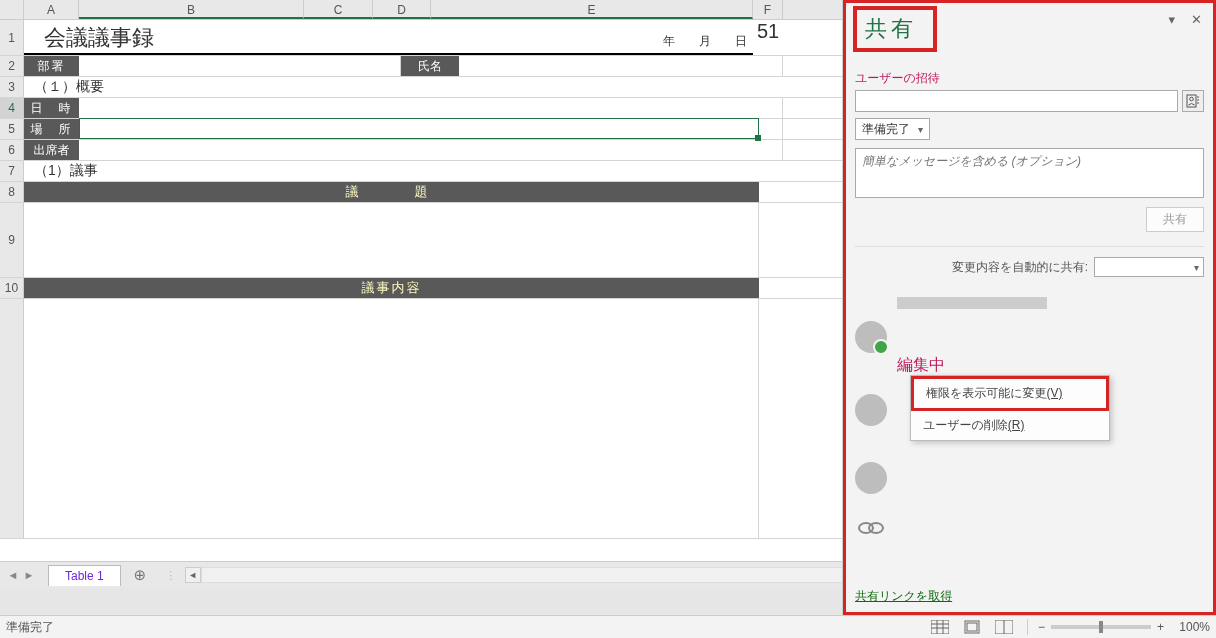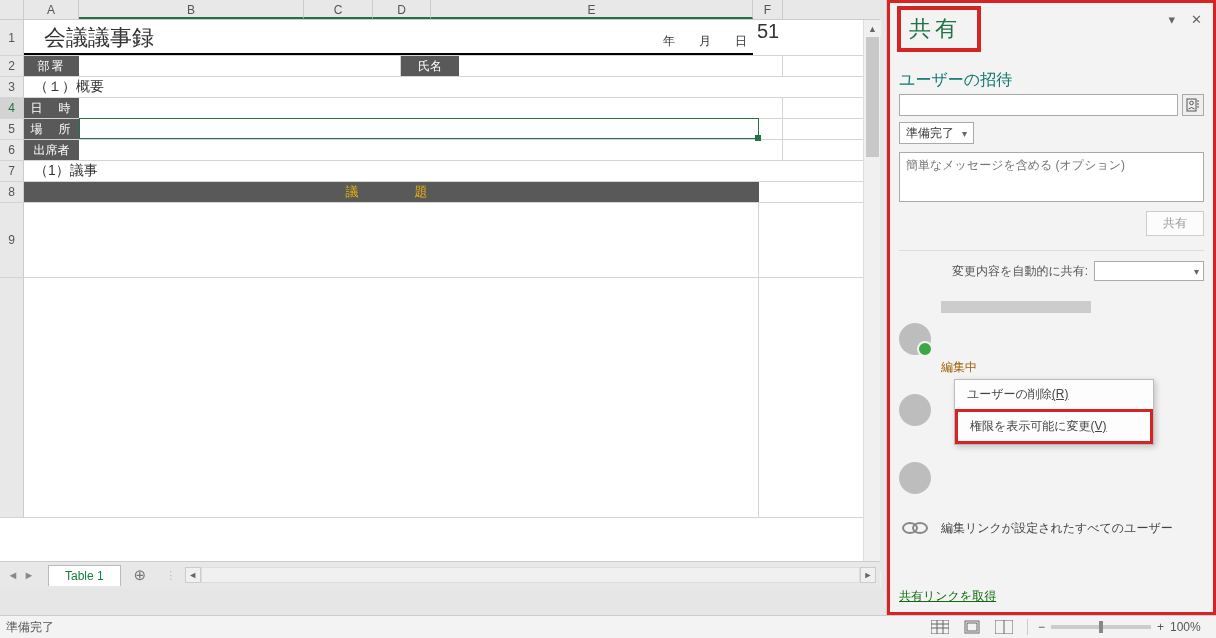--- a/index.html
+++ b/index.html
@@ -19,80 +19,80 @@
 
 .r1 { height: 36px; }
 .r1 .title-cell { width: 729px; display: flex; align-items: flex-end; padding-left: 20px; font-size: 22px; font-family: "MS Mincho", serif; color: #333; border-bottom: 2.5px solid #000; position: relative; }
 .r1 .date-label { position: absolute; right: 6px; bottom: 3px; font-size: 12px; font-family: sans-serif; margin-top: 12px; }
 .r1 .cF-cell { width: 30px; font-size: 20px; display: flex; align-items: flex-start; justify-content: flex-start; padding-left: 4px; color: #333; font-family: sans-serif; }
 
 .r-std { height: 21px; }
 .dark-label { background: #595959; color: #fff; text-align: right; font-size: 12px; display: flex; align-items: center; justify-content: center; letter-spacing: 2px; width: 55px; }
 .dark-label-mid { background: #595959; color: #fff; text-align: center; font-size: 12px; display: flex; align-items: center; justify-content: center; width: 58px; }
 .section-num { width: 759px; padding-left: 10px; display: flex; align-items: center; font-size: 14px; color: #333; }
-.dark-banner { width: 735px; background: #595959; color: #eab308; font-size: 13px; display: flex; align-items: center; justify-content: center; letter-spacing: 10px; }
+.dark-banner { width: 735px; background: #595959; color: #fef9c3; font-size: 13px; display: flex; align-items: center; justify-content: center; letter-spacing: 10px; }
 .empty-merged { width: 704px; border-right: 1px solid #d4d4d4; }
 
 .row9 { height: 75px; }
 .row11 { height: 240px; }
 
 .selected-cell { position: absolute; border: 1.5px solid #217346; pointer-events: none; }
 .sel-handle { position: absolute; width: 6px; height: 6px; background: #217346; right: -3px; bottom: -3px; }
 
 .row-h.sel { background: #d3d3d3; color: #217346; }
 .col-h.sel-b { border-bottom: 2px solid #217346; }
 
 .tabs-area { position: absolute; bottom: 0; left: 0; width: 880px; height: 27px; background: #e8e8e8; display: flex; align-items: center; border-top: 1px solid #ccc; }
 .tab-nav { display: flex; gap: 2px; padding: 0 6px; }
 .tab-nav-btn { width: 14px; height: 18px; display: flex; align-items: center; justify-content: center; color: #888; font-size: 11px; cursor: pointer; }
-.sheet-tab { background: #fff; border: 1px solid #bbb; border-bottom: none; padding: 3px 16px; font-size: 12px; color: #15803d; margin-left: 6px; }
+.sheet-tab { background: #fff; border: 1px solid #bbb; border-bottom: none; padding: 3px 16px; font-size: 12px; color: #6d28d9; margin-left: 6px; }
 .add-sheet { width: 22px; height: 22px; display: flex; align-items: center; justify-content: center; color: #777; margin-left: 8px; font-size: 15px; cursor: pointer; }
 .tab-divider { width: 20px; display: flex; justify-content: center; color: #bbb; font-size: 11px; margin-left: 10px; }
 .hscroll { flex: 1; display: flex; align-items: center; padding: 0 4px; }
 .hscroll-track { flex: 1; height: 16px; background: #f0f0f0; border: 1px solid #ddd; position: relative; }
 .hscroll-btn { width: 16px; height: 16px; border: 1px solid #ccc; background: #f0f0f0; display: flex; align-items: center; justify-content: center; font-size: 9px; color: #666; }
 
 .status-bar { position: absolute; bottom: 0; left: 0; width: 1216px; height: 23px; background: #f3f3f3; border-top: 1px solid #ccc; display: flex; align-items: center; padding: 0 6px; font-size: 12px; color: #555; }
 .status-right { position: absolute; right: 6px; display: flex; align-items: center; gap: 6px; }
 .view-btn { width: 26px; height: 18px; border: 1px solid transparent; display: flex; align-items: center; justify-content: center; color: #666; cursor: pointer; }
 .view-btn svg { display: block; }
 .zoom-slider { width: 100px; height: 4px; background: #ccc; position: relative; }
 .zoom-handle { position: absolute; left: 48px; top: -4px; width: 4px; height: 12px; background: #888; }
 .zoom-sep { width: 1px; height: 16px; background: #ccc; margin: 0 4px; }
 
 
-.side-pane { position: absolute; right: 0; top: 0; width: 330px; height: 615px; background: #f3f3f3; border-left: 1px solid #ccc; }
+.side-pane { position: absolute; right: 0; top: 0; width: 374px; height: 615px; background: #f3f3f3; border-left: 1px solid #ccc; }
 .side-pane .highlight-border { position: absolute; inset: 0; border: 3px solid #d62424; pointer-events: none; }
 .pane-header { display: flex; align-items: center; justify-content: space-between; padding: 6px 10px 2px 10px; position: relative; }
 .pane-title-box { border: 4px solid #d62424; padding: 4px 16px 4px 8px; font-size: 22px; color: #217346; letter-spacing: 4px; font-family: "Yu Gothic", sans-serif; }
 .pane-header-icons { display: flex; gap: 16px; align-items: center; color: #666; font-size: 13px; position: absolute; right: 14px; top: 12px; }
 .pane-header-icons span { cursor: pointer; }
 
 .pane-body { padding: 8px 12px 8px 12px; }
-.pane-label { font-size: 16px; color: #0f766e; margin: 8px 0 3px 0; }
+.pane-label { font-size: 12px; color: #be185d; margin: 8px 0 3px 0; }
 .invite-row { display: flex; gap: 4px; }
 .invite-input { flex: 1; height: 22px; border: 1px solid #aaa; background: #fff; padding: 0 4px; font-size: 12px; }
 .addrbook { width: 22px; height: 22px; border: 1px solid #aaa; background: #eee; display: flex; align-items: center; justify-content: center; color: #555; cursor: pointer; }
 .perm-select { display: inline-flex; align-items: center; height: 22px; border: 1px solid #aaa; background: #fff; padding: 0 6px; font-size: 12px; margin-top: 6px; cursor: pointer; gap: 8px; }
 .perm-select .caret { color: #666; font-size: 10px; }
-.msg-box { width: 100%; height: 50px; border: 1px solid #aaa; background: #fff; margin-top: 8px; padding: 4px 6px; font-size: 12px; color: #aaa; resize: none; font-family: inherit; }
+.msg-box { width: 100%; height: 50px; border: 1px solid #aaa; background: #fff; margin-top: 8px; padding: 4px 6px; font-size: 12px; color: #aaa; resize: none; font-family: inherit; font-style: italic; }
 .share-row { display: flex; justify-content: flex-end; margin-top: 6px; }
 .share-btn { padding: 3px 16px; border: 1px solid #ccc; background: #fcfcfc; color: #999; font-size: 12px; cursor: pointer; }
 
 .pane-sep { height: 1px; background: #ddd; margin: 14px 0 10px 0; }
 .auto-share-row { display: flex; align-items: center; justify-content: flex-end; gap: 6px; font-size: 12px; color: #555; }
 .auto-share-select { width: 110px; height: 20px; border: 1px solid #aaa; background: #fff; display: flex; align-items: center; justify-content: flex-end; padding: 0 4px; font-size: 10px; color: #666; cursor: pointer; }
 
 .user-list { margin-top: 20px; position: relative; }
 .user-item { display: flex; align-items: center; gap: 10px; margin-bottom: 18px; }
 .avatar { width: 32px; height: 32px; border-radius: 50%; background: #bdbdbd; position: relative; flex-shrink: 0; }
 .avatar.editing::after { content: ""; position: absolute; right: -2px; bottom: -2px; width: 12px; height: 12px; border-radius: 50%; background: #3fa648; border: 2px solid #f3f3f3; }
 .user-info { flex: 1; }
 .user-name-bar { width: 150px; height: 12px; background: #ccc; margin-bottom: 4px; }
-.user-status { font-size: 12px; color: #a16207; margin-top: 46px; }
+.user-status { font-size: 16px; color: #be185d; margin-top: 46px; }
 
 .context-menu { position: absolute; left: 55px; top: 78px; width: 200px; background: #fdfdfd; border: 1px solid #bbb; box-shadow: 2px 2px 6px rgba(0,0,0,0.2); z-index: 10; }
 .context-item { padding: 6px 12px; font-size: 12px; color: #444; cursor: pointer; }
 .context-item.highlighted { border: 3px solid #d62424; }
 .context-item .u { text-decoration: underline; }
 
 .link-icon { width: 32px; height: 32px; flex-shrink: 0; display: flex; align-items: center; justify-content: center; }
 .link-icon svg { display: block; }
 .link-row { display: flex; align-items: center; gap: 10px; margin-top: 6px; font-size: 12px; color: #444; }
 
@@ -168,20 +168,24 @@
       <div class="row r-std">
         <div class="row-h">8</div>
         <div class="dark-banner">議　　題</div>
       </div>
 
       <div class="row row9">
         <div class="row-h">9</div>
         <div style="width:735px;border-right:1px solid #d4d4d4"></div>
       </div>
 
+      <div class="row r-std">
+        <div class="row-h">10</div>
+        <div class="dark-banner" style="letter-spacing:2px">議事内容</div>
+      </div>
 
       <div class="row row11">
         <div class="row-h"></div>
         <div style="width:735px;border-right:1px solid #d4d4d4"></div>
       </div>
 
       <div class="selected-cell" style="left:79px; top:98px; width:680px; height:21px;">
         <div class="sel-handle"></div>
       </div>
 
@@ -258,41 +262,40 @@
           <div class="user-status">編集中</div>
         </div>
       </div>
 
       <div class="user-item">
         <div class="avatar"></div>
         <div class="user-info"></div>
       </div>
 
       <div class="context-menu">
+        <div class="context-item highlighted">
+          <span>権限を表示可能に変更</span><span class="u">(V)</span>
+        </div>
         <div class="context-item">
           <span>ユーザーの削除</span><span class="u">(R)</span>
-        </div>
-        <div class="context-item highlighted">
-          <span>権限を表示可能に変更</span><span class="u">(V)</span>
         </div>
       </div>
 
       <div class="user-item" style="margin-top:36px">
         <div class="avatar"></div>
         <div class="user-info"></div>
       </div>
 
       <div class="link-row">
         <div class="link-icon">
           <svg width="28" height="20" viewBox="0 0 28 20">
               <ellipse cx="9" cy="10" rx="7" ry="5" fill="none" stroke="#888" stroke-width="2"></ellipse>
               <ellipse cx="19" cy="10" rx="7" ry="5" fill="none" stroke="#888" stroke-width="2"></ellipse>
             </svg>
         </div>
-        <span>編集リンクが設定されたすべてのユーザー</span>
       </div>
     </div>
   </div>
 
   <div class="get-link">共有リンクを取得</div>
 </div>
 
 <div class="status-bar">
   <span>準備完了</span>
   <div class="status-right">
@@ -316,15 +319,15 @@
           <rect x="0" y="0" width="18" height="14" fill="none" stroke="#666"></rect>
           <line x1="9" y1="0" x2="9" y2="14" stroke="#666"></line>
         </svg>
     </div>
     <div class="zoom-sep"></div>
     <span style="cursor:pointer">−</span>
     <div class="zoom-slider">
         <div class="zoom-handle"></div>
       </div>
     <span style="cursor:pointer">+</span>
-    <span style="width:40px;text-align:left">100%</span>
+    <span style="width:40px;text-align:right">100%</span>
   </div>
 </div>
 
 </body></html>

